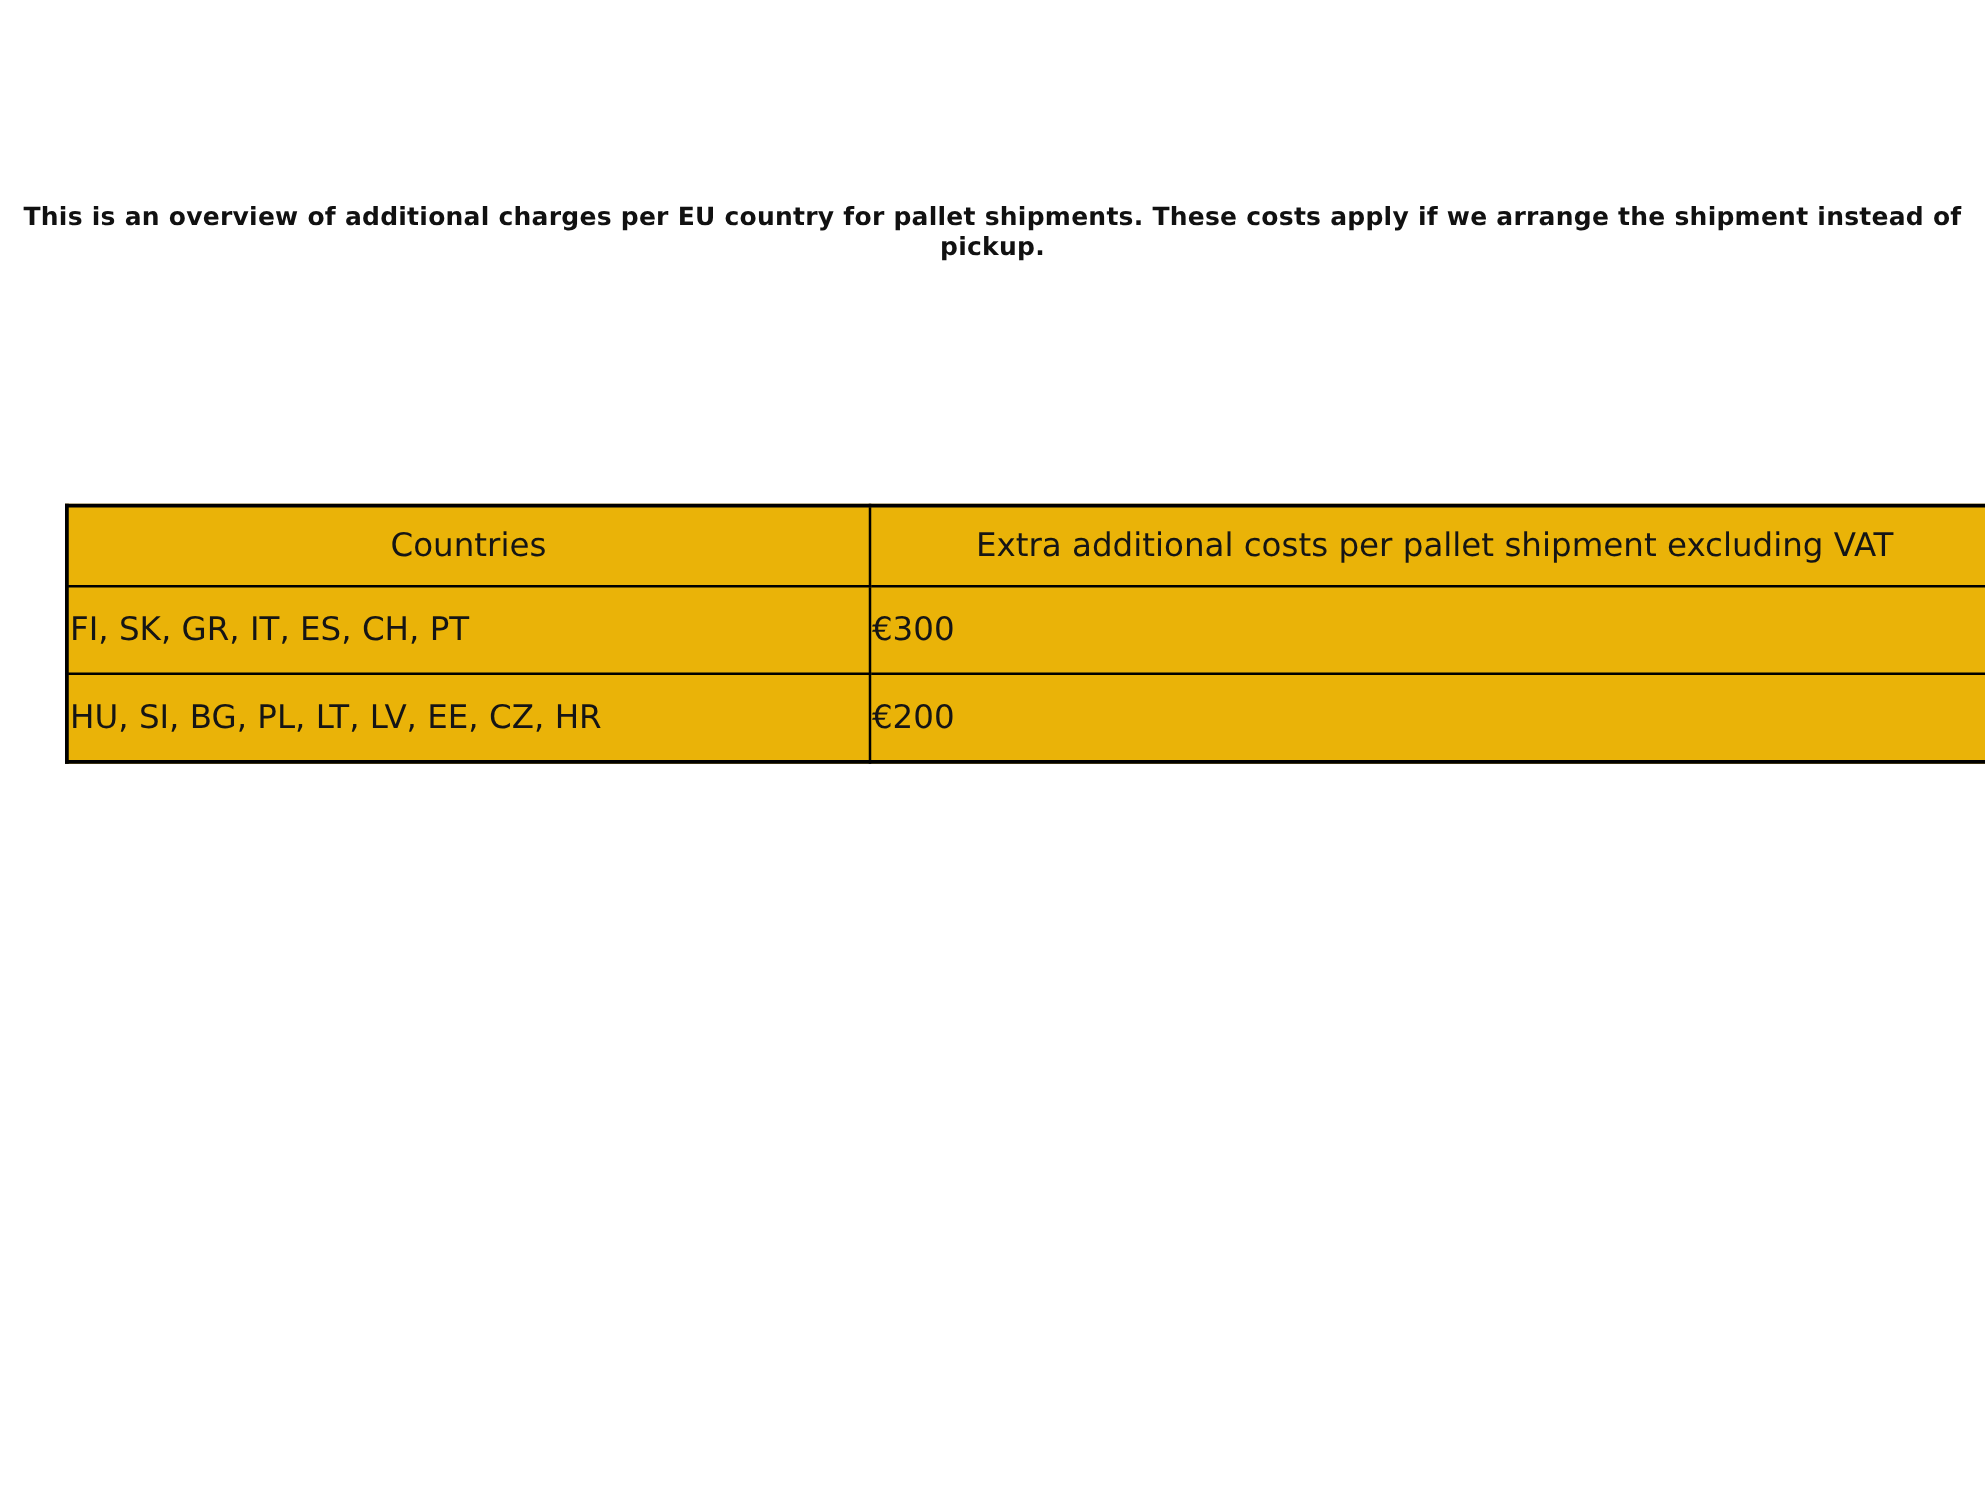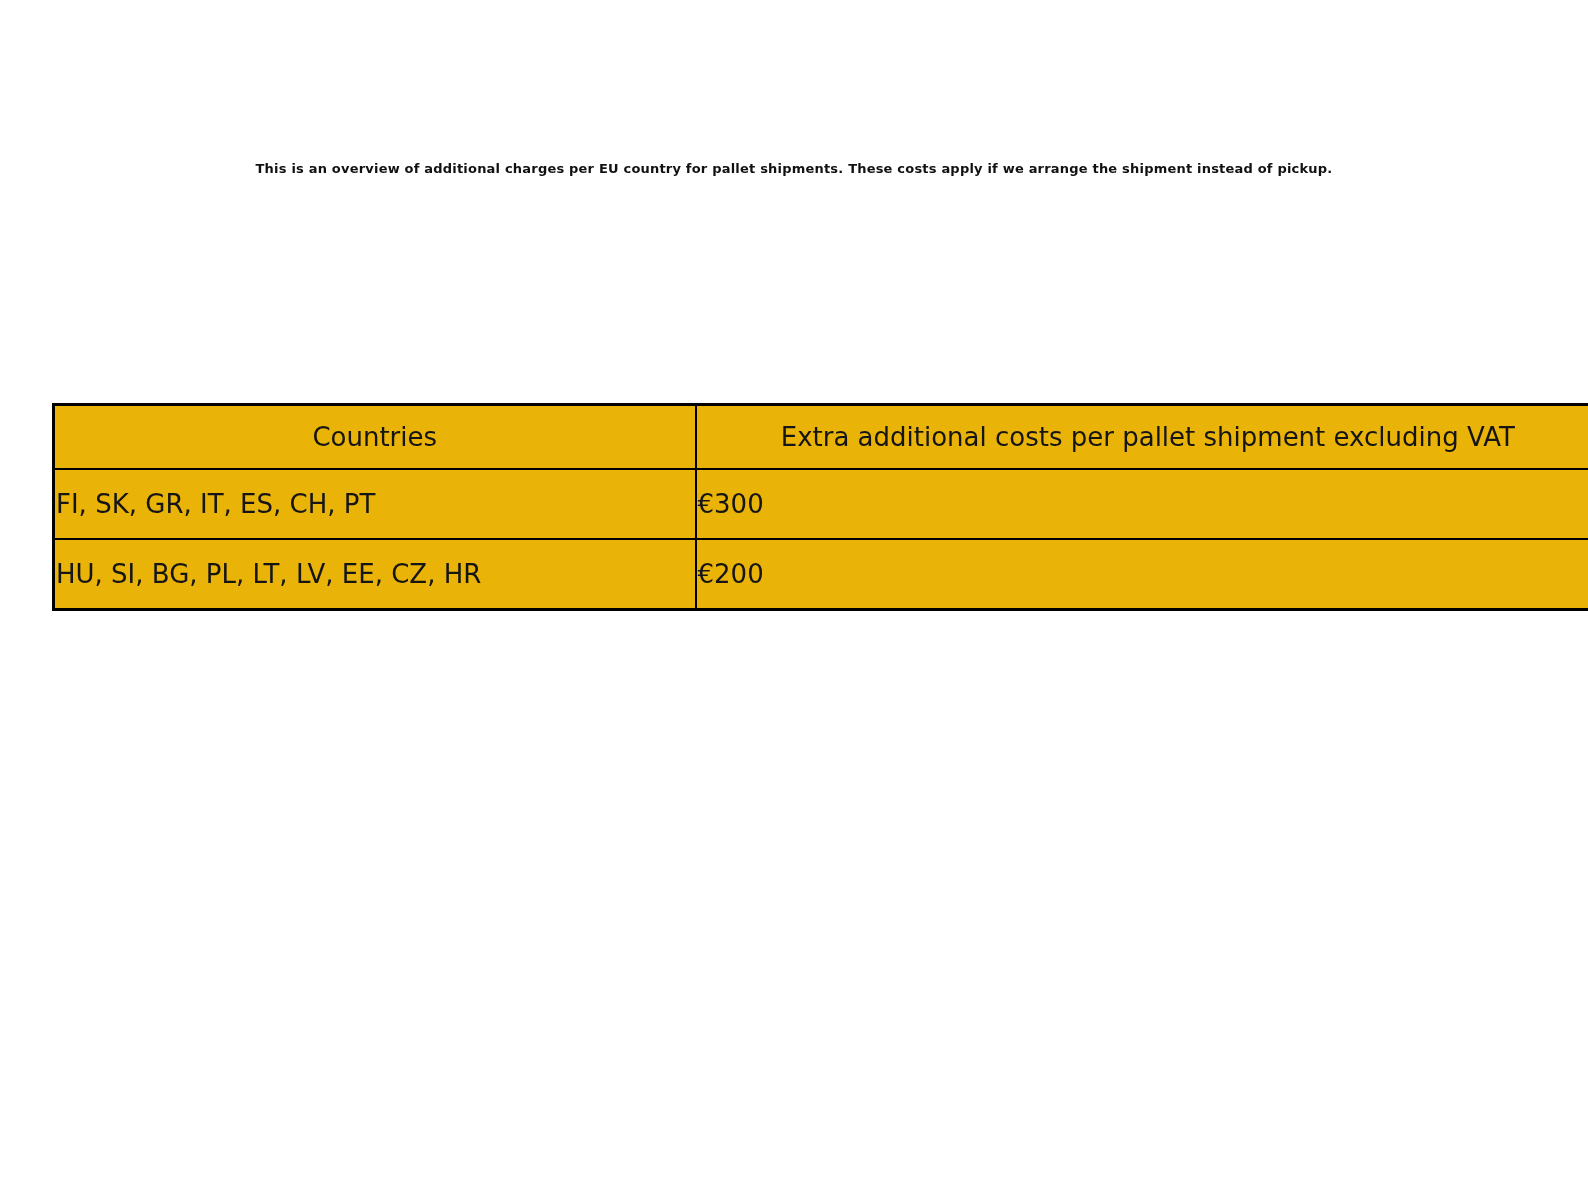--- a/index.html
+++ b/index.html
@@ -13,21 +13,21 @@
     position: relative;
     font-family: "DejaVu Sans", "Liberation Sans", sans-serif;
     color: #151515;
   }
   .intro {
     position: absolute;
     top: 161px;
     left: 0;
     width: 100%;
     text-align: center;
-    font-size: 13px;
+    font-size: 20px;
     font-weight: bold;
     color: #111111;
     letter-spacing: 0.2px;
   }
   table.charges {
     position: absolute;
     left: 21px;
     top: 403px;
     width: 1547px;
     border-collapse: collapse;

